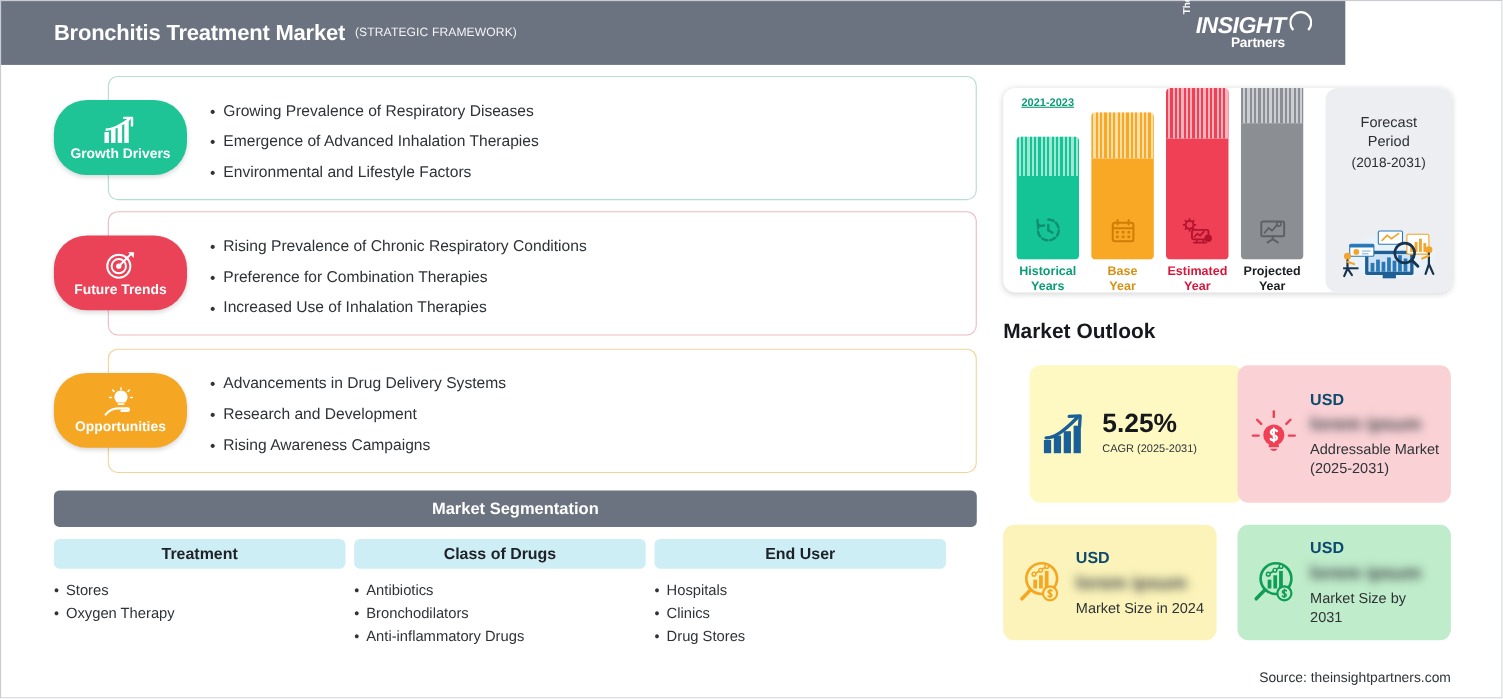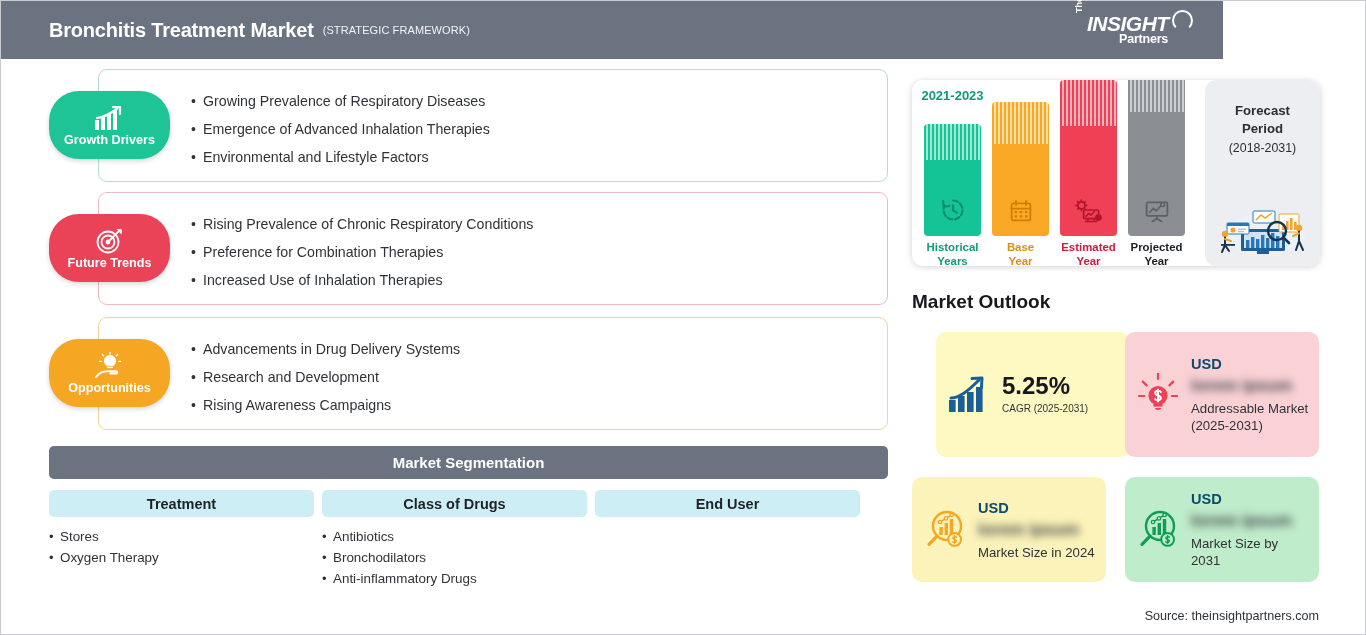--- a/index.html
+++ b/index.html
@@ -154,21 +154,21 @@
     border-radius: 11px;
     box-shadow: 0 1px 6px rgba(0,0,0,0.18);
     overflow: hidden;
   }
   .tl-bars {
     position: absolute; left: 0; top: 0; width: 293px; height: 186px;
   }
   .tl-bar { position: absolute; bottom: 30px; width: 57px; }
   .tl-year {
     position: absolute; left: 50%; transform: translateX(-50%);
-    font-size: 13px; font-weight: bold; white-space: nowrap;
+    font-size: 10px; font-weight: bold; white-space: nowrap; text-decoration: underline;
   }
   .tl-col {
     position: absolute; bottom: 0; left: 0;
     width: 57px; border-radius: 4px; overflow: hidden;
   }
   .tl-stripe { width: 100%; }
   .tl-solid { width: 100%; position: relative; }
   .tl-solid .tl-ic {
     position: absolute; left: 50%; bottom: 9px;
     transform: translateX(-50%);
@@ -180,21 +180,21 @@
     line-height: 13.5px; white-space: nowrap;
   }
   .tl-right {
     position: absolute; right: 0; top: 0;
     width: 115px; height: 186px;
     background: #eceef1;
     border-radius: 11px 11px 11px 11px;
   }
   .tl-right-title {
     margin-top: 22px; text-align: center;
-    color: #2b2f34; font-size: 13.2px; font-weight: bold;
+    color: #2b2f34; font-size: 13.2px; font-weight: normal;
     line-height: 18px;
   }
   .tl-right-sub {
     margin-top: 2px; text-align: center;
     color: #2b2f34; font-size: 12.4px; line-height: 16px;
   }
   .tl-illus { position: absolute; left: 8px; bottom: 6px; }
 
   .outlook-title {
     position: absolute; left: 6px; top: 232px;
@@ -326,20 +326,25 @@
       <div class="seg-col">
         <div class="seg-col-head">Class of Drugs</div>
         <ul>
           <li>Antibiotics</li>
           <li>Bronchodilators</li>
           <li>Anti-inflammatory Drugs</li>
         </ul>
       </div>
       <div class="seg-col">
         <div class="seg-col-head">End User</div>
+        <ul>
+          <li>Hospitals</li>
+          <li>Clinics</li>
+          <li>Drug Stores</li>
+        </ul>
       </div>
     </div>
   </div>
 
   <div class="right">
 
     <div class="timeline-card">
       <div class="tl-bars">
 
         <div class="tl-bar" style="left:12px;height:130px;">

